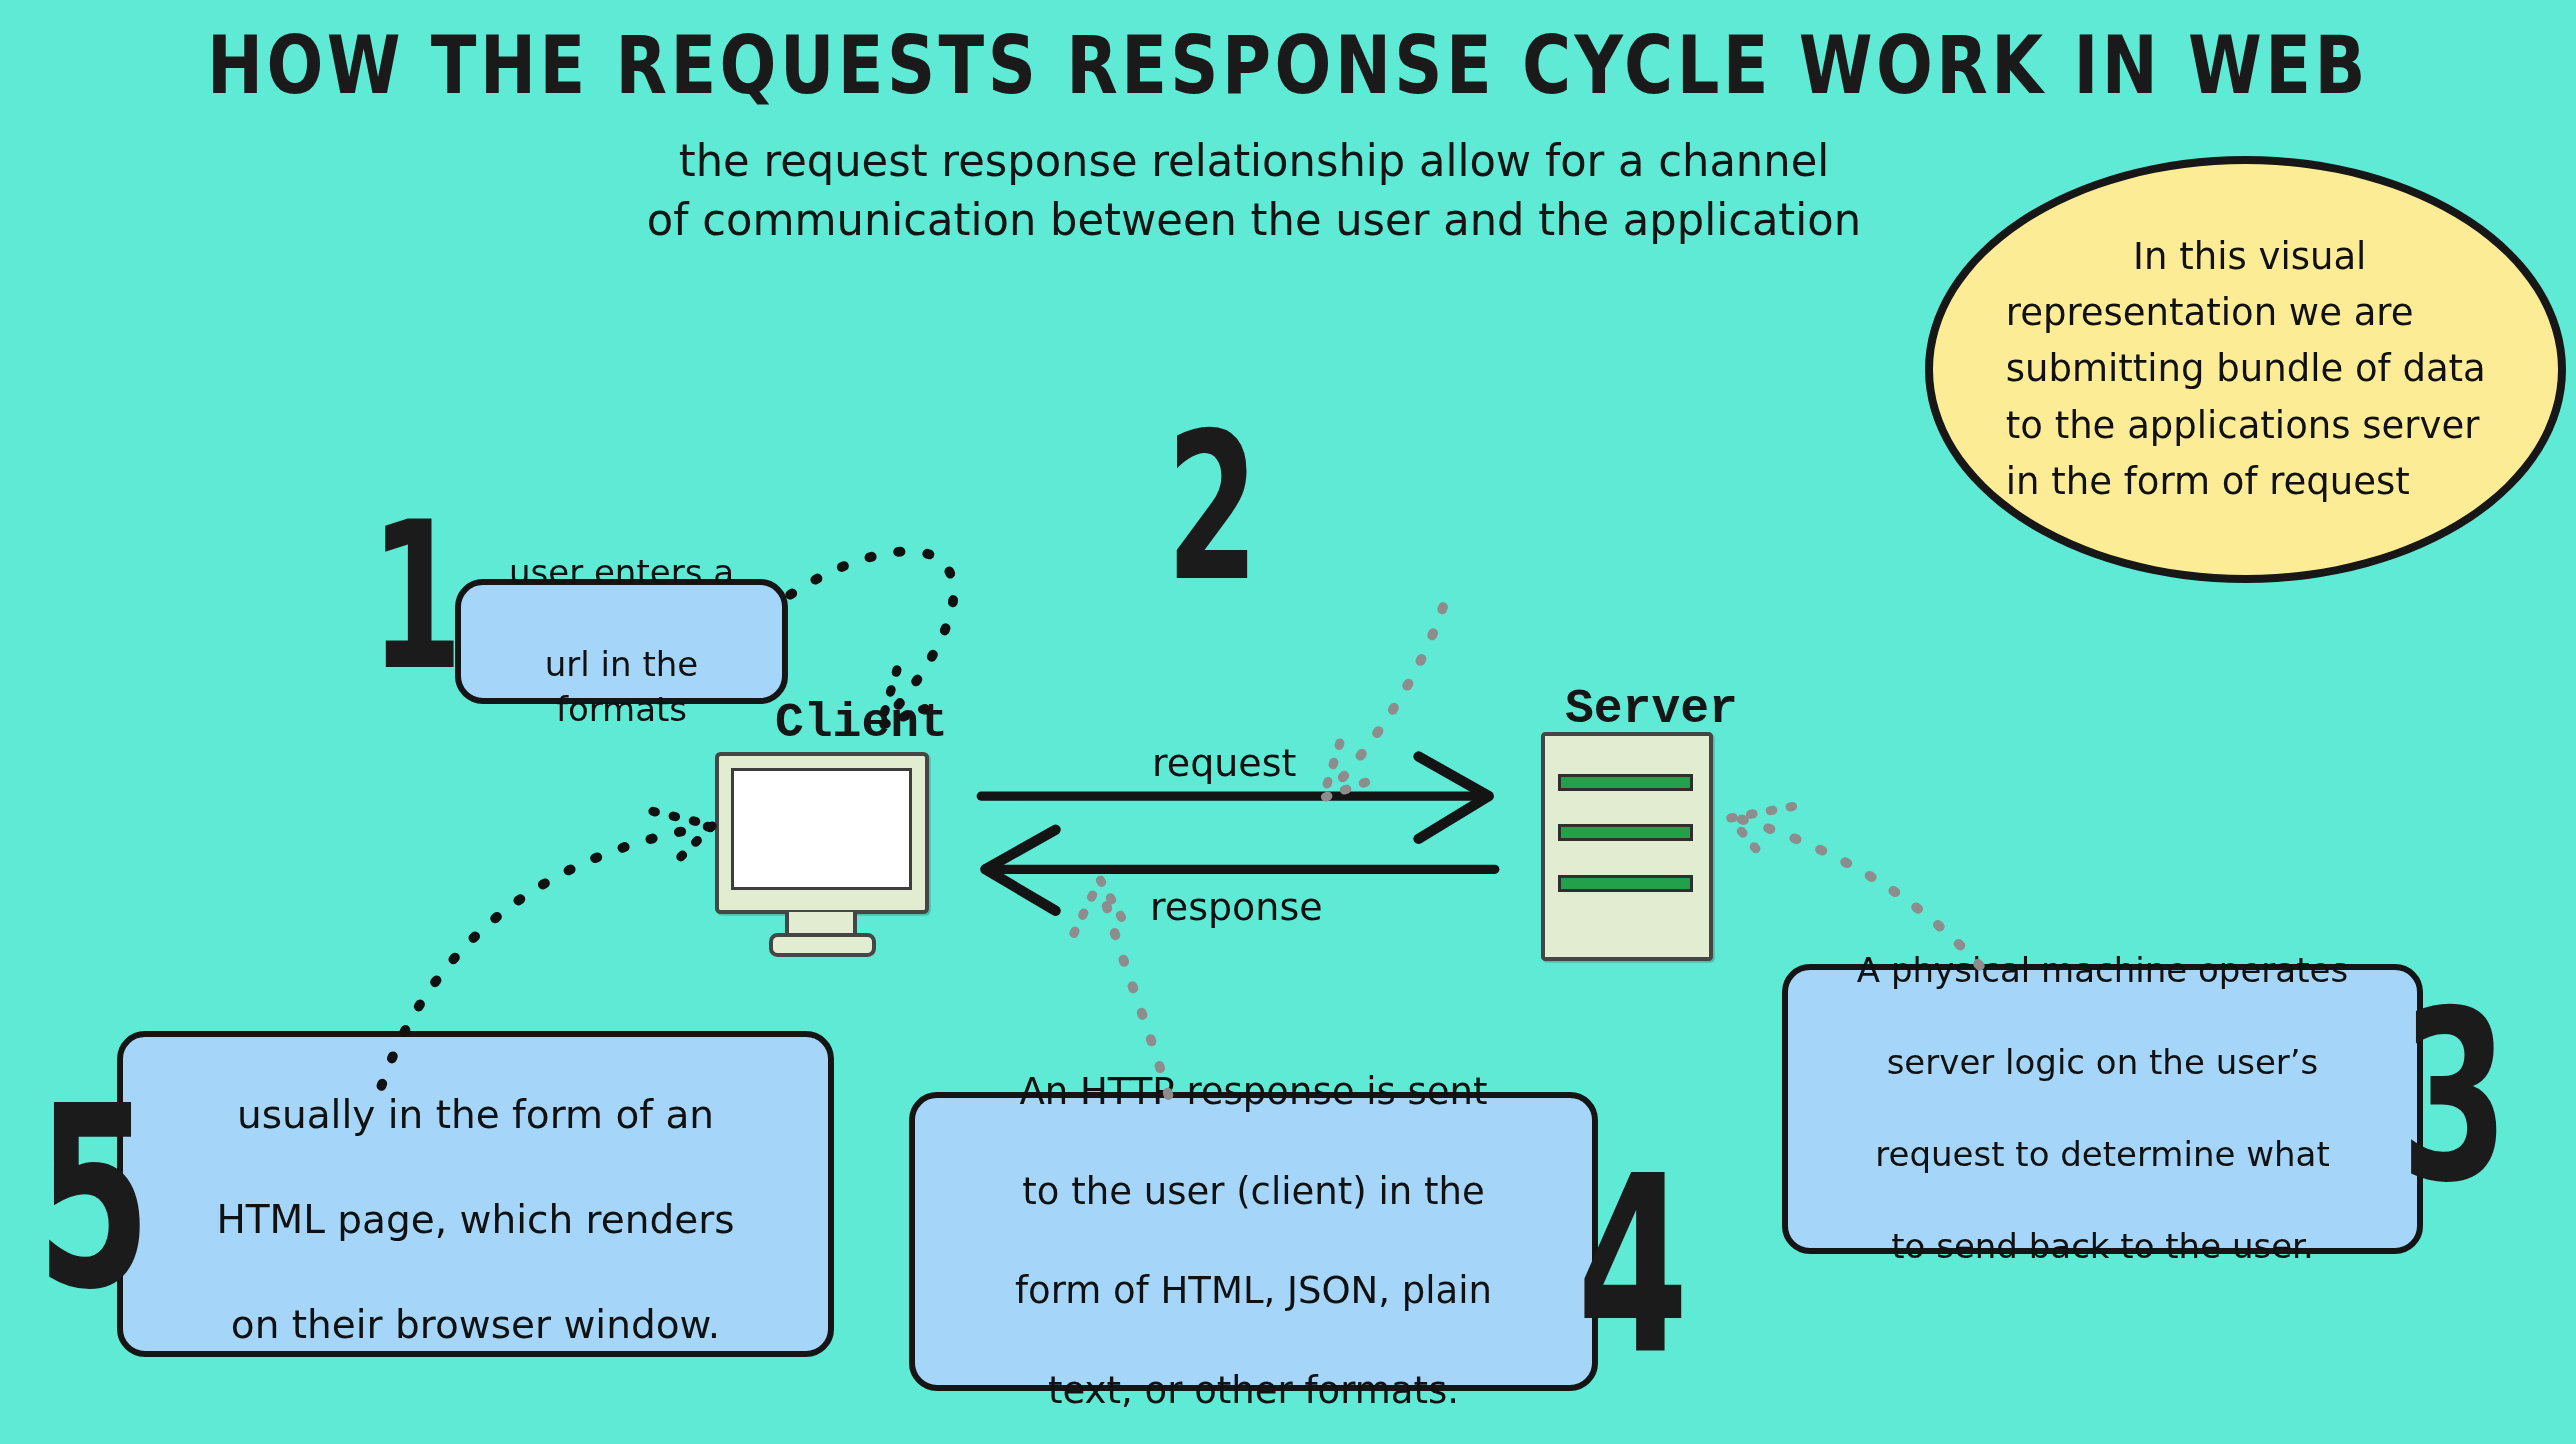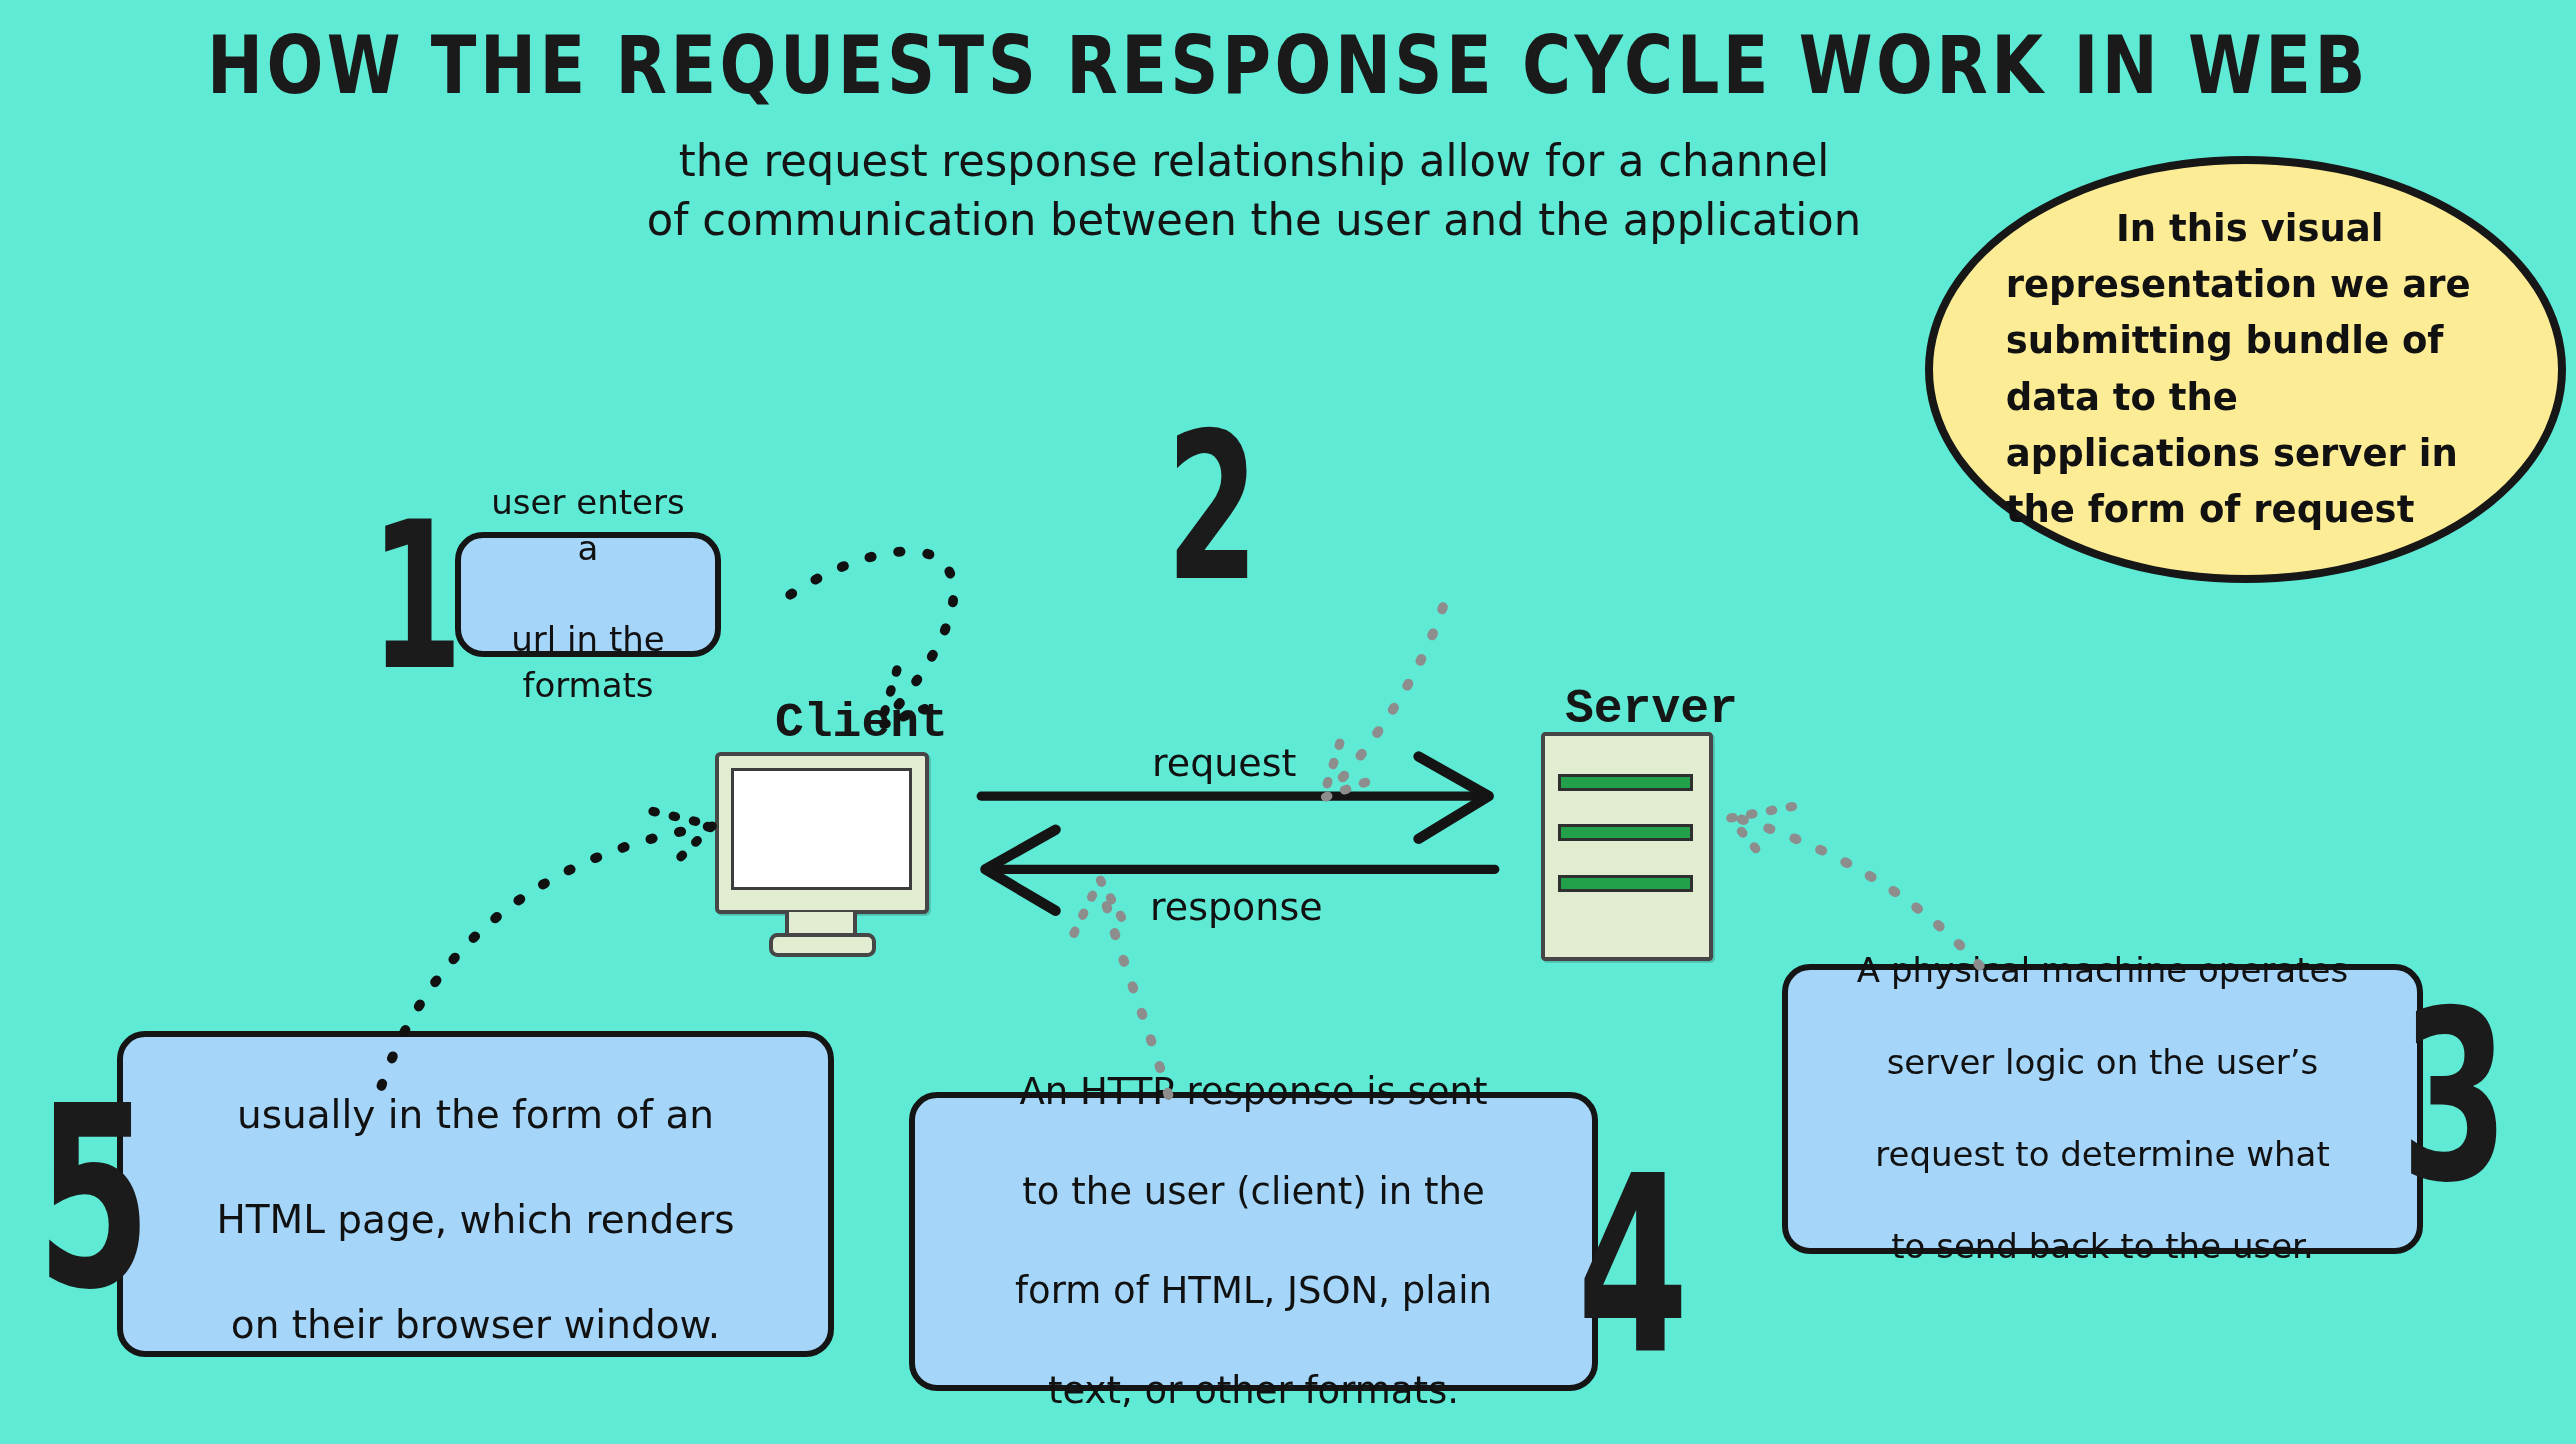--- a/index.html
+++ b/index.html
@@ -61,21 +61,21 @@
     user-select:none;
   }
   
   #ellipse{
     position:absolute;
     left:1925px;top:156px;width:641px;height:427px;
     background:#fcec96;
     border:8px solid #171717;
     border-radius:50%;
     box-sizing:border-box;
-    display:flex;align-items:center;justify-content:center;font-weight:bold;
+    display:flex;align-items:center;justify-content:center;
   }
   #ellipse .etext{
     width:488px;
     font-family:"DejaVu Sans", sans-serif;
     font-size:37px;
     line-height:1.52;
     color:#111;
     text-align:left;
     padding-left:8.5px;
   }
@@ -148,21 +148,21 @@
       <span class="firstline">In this visual</span>
       <span>representation we are</span>
       <span>submitting bundle of</span>
       <span>data to the applications</span>
       <span>server in the form of</span>
       <span>request</span>
     </div>
   </div>
 
   <div class="num" style="left:360px;top:516px;font-size:162px;">1</div>
-  <div class="box" style="left:455px;top:532px;width:266px;height:125px;font-size:34px;">
+  <div class="box" style="left:455px;top:579px;width:333px;height:125px;font-size:34px;">
     <span>
       <span>user enters a</span><br>
       <span>url in the formats</span>
     </span>
   </div>
 
   <div class="num" style="left:1156px;top:427px;font-size:162px;">2</div>
 
   <div class="box" style="left:1782px;top:964px;width:641px;height:290px;font-size:34px;">
     <span>

